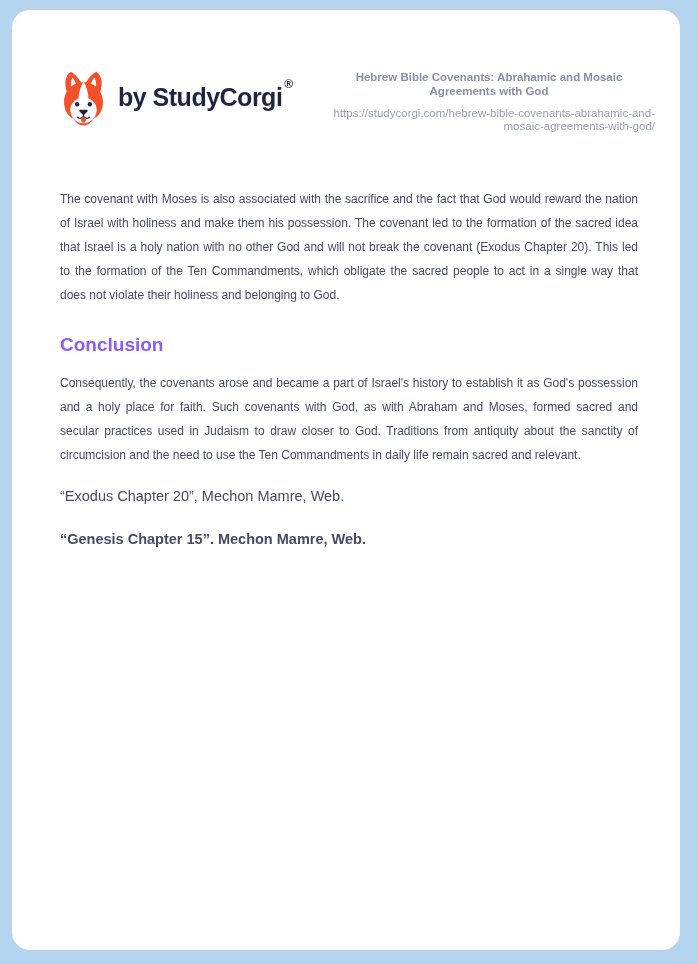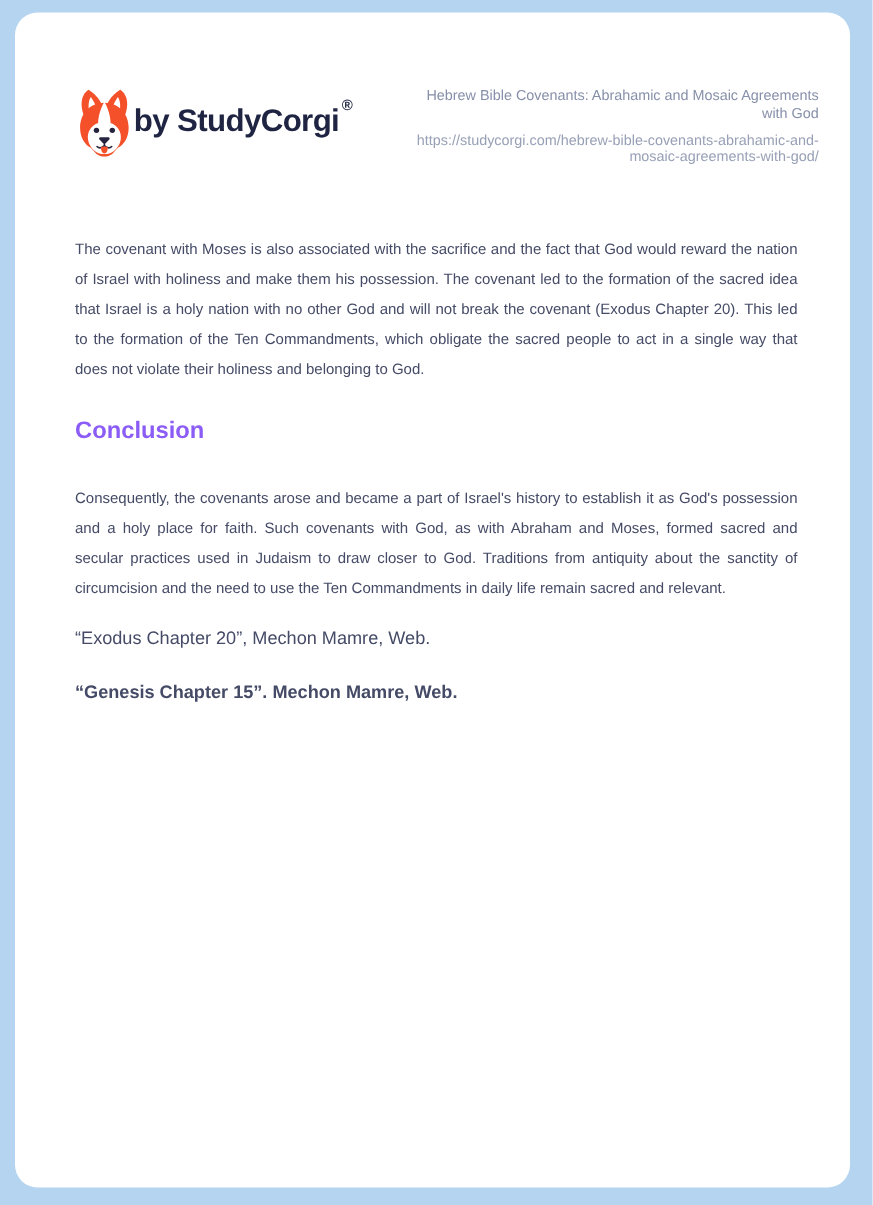--- a/index.html
+++ b/index.html
@@ -20,20 +20,21 @@
   
   .header {
     display:flex;
     justify-content:space-between;
     align-items:flex-start;
     padding:55px 25px 0 48px;
   }
   .brand {
     display:flex;
     align-items:center;
+    gap:11px;
     margin-top:4px;
   }
   .brand svg { width:47px; height:57px; display:block; }
   .brand-text {
     font-size:25px;
     font-weight:700;
     letter-spacing:-0.5px;
     color:#1f2443;
     white-space:nowrap;
   }
@@ -46,23 +47,24 @@
     top:-6px;
     left:2px;
   }
   .title-block {
     width:332px;
     text-align:right;
     padding-top:6px;
   }
   .doc-title {
     font-size:11.5px;
-    font-weight:400;
+    font-weight:700;
     color:#8790aa;
     line-height:13.5px;
+    text-align:center;
   }
   .doc-url {
     margin-top:9px;
     font-size:11.5px;
     font-weight:400;
     color:#98a0b6;
     line-height:13px;
     overflow-wrap:break-word;
   }
   
@@ -73,21 +75,21 @@
     color:#454b66;
     text-align:justify;
   }
   h2.section-heading {
     margin-top:26px;
     font-size:19px;
     line-height:24px;
     font-weight:700;
     color:#8b5cf6;
   }
-  .section-par { margin-top:29px; }
+  .section-par { margin-top:14px; }
   .citation {
     margin-top:19px;
     font-size:14.5px;
     line-height:20px;
     color:#454b66;
   }
   .citation + .citation { margin-top:23px;font-weight:bold; }
 </style>
 </head>
 <body>

